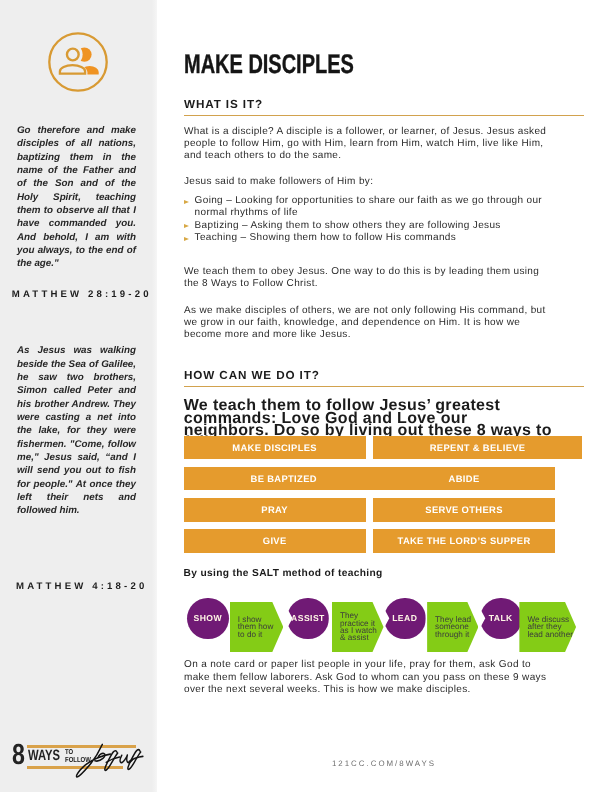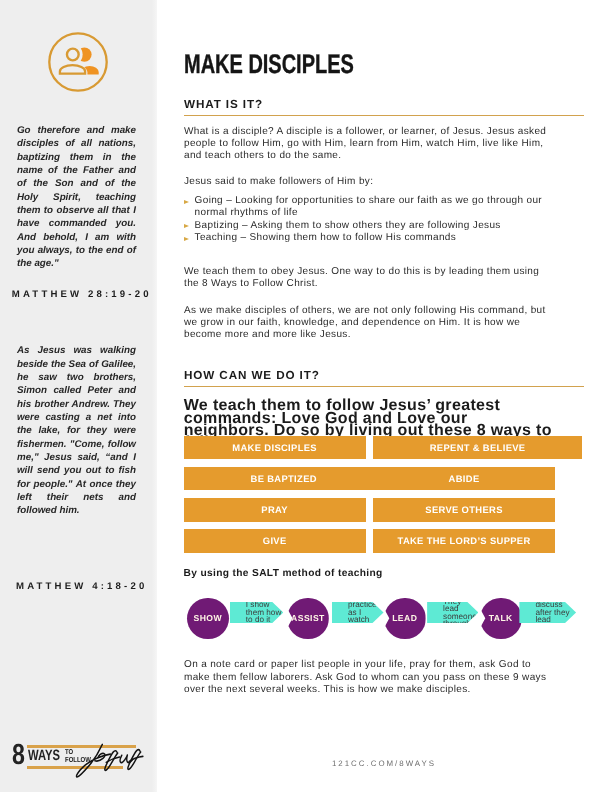--- a/index.html
+++ b/index.html
@@ -68,22 +68,22 @@
     font-weight:700;font-size:9.4px;letter-spacing:0.35px;line-height:1;
     display:flex;align-items:center;justify-content:center;}
 
   
   .salt-head{position:absolute;left:-0.5px;top:570.4px;font-weight:700;font-size:10.2px;line-height:8px;letter-spacing:0.35px;color:#1b1b1b;}
   .salt{position:absolute;left:0;top:597.5px;width:400px;height:46px;}
   .scircle{position:absolute;top:0;width:41.7px;height:41.7px;border-radius:50%;background:#701a75;
     color:#fff6e6;font-weight:700;font-size:8.6px;letter-spacing:0.45px;line-height:1;
     display:flex;align-items:center;justify-content:center;}
   .scircle.notch{clip-path:polygon(0% 0%, 100% 0%, 100% 100%, 0% 100%, 0% 74%, 13% 50%, 0% 26%);}
-  .sarrow{position:absolute;top:4.5px;height:21px;background:#5eead4;color:#3c3c3c;font-size:8.2px;
-    line-height:7.4px;display:flex;align-items:center;padding-left:16px;box-sizing:border-box;}
+  .sarrow{position:absolute;top:4.5px;height:50px;background:#84cc16;color:#3c3c3c;font-size:8.2px;
+    line-height:7.4px;display:flex;align-items:center;padding-left:8px;box-sizing:border-box;}
 
   .footer-url{position:absolute;left:0;top:761.1px;width:400px;text-align:center;line-height:6px;
     font-size:7.9px;letter-spacing:2.0px;color:#6e6e6e;}
 </style>
 </head>
 <body>
 
 <div class="page">
 
   <div class="sidebar">

